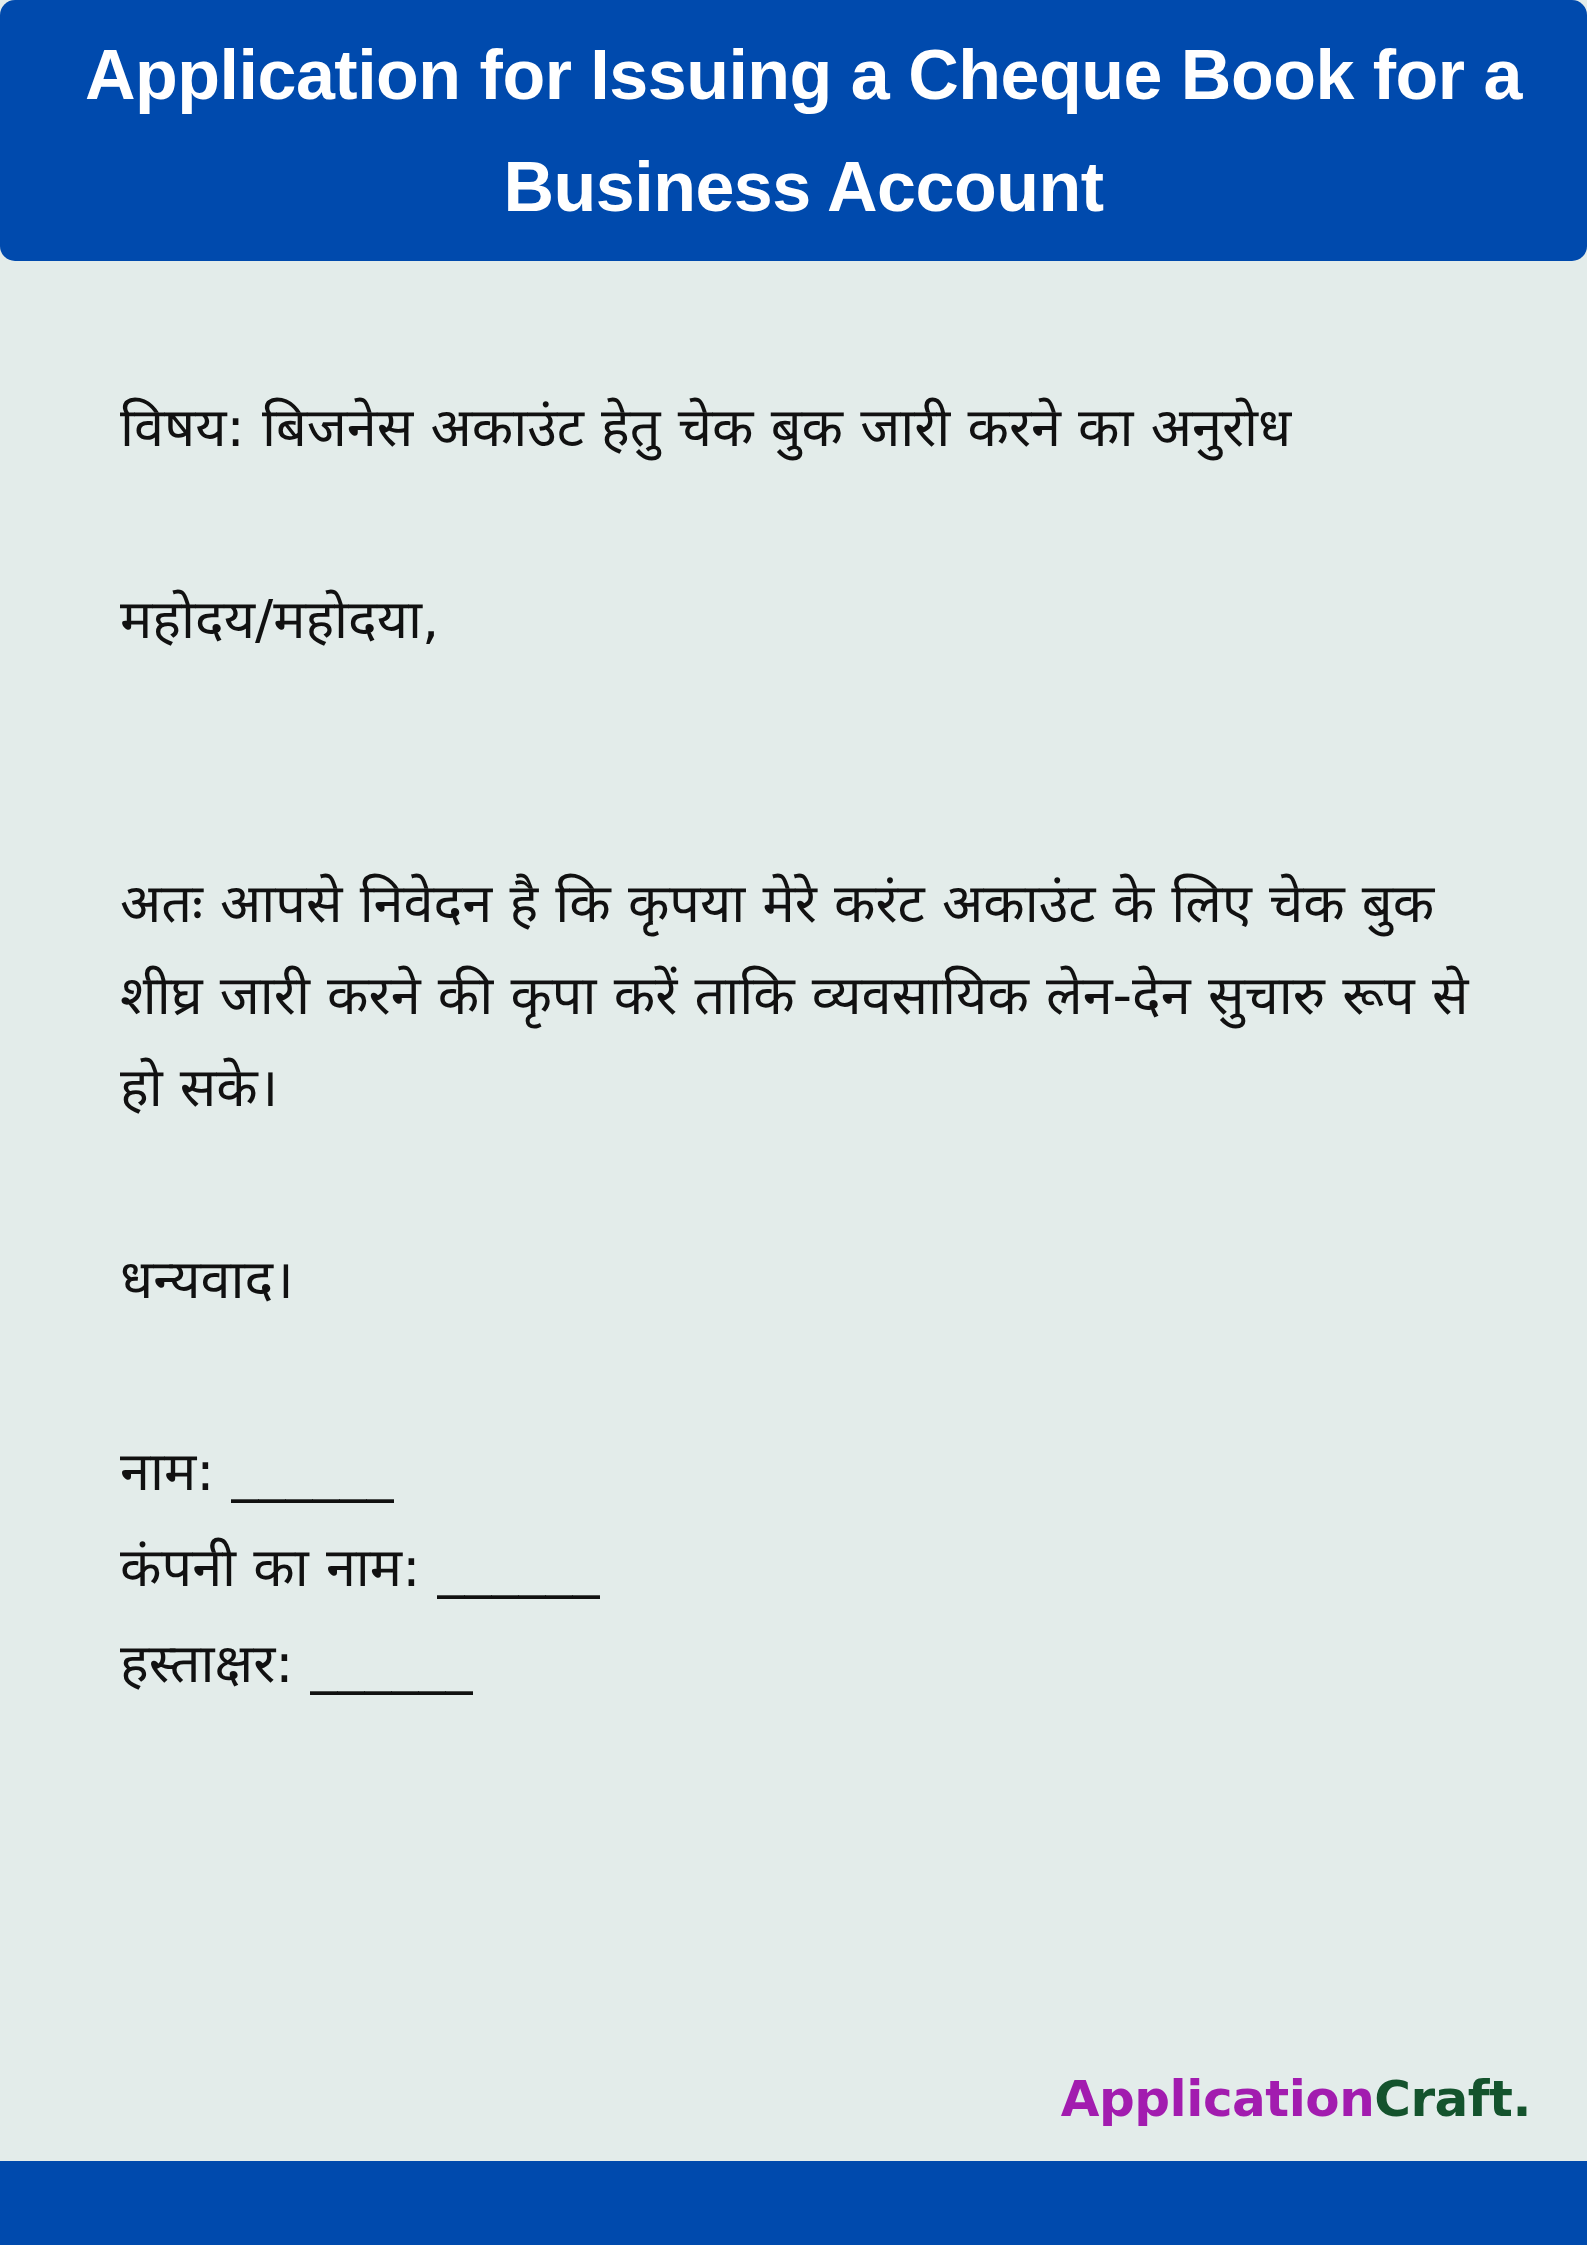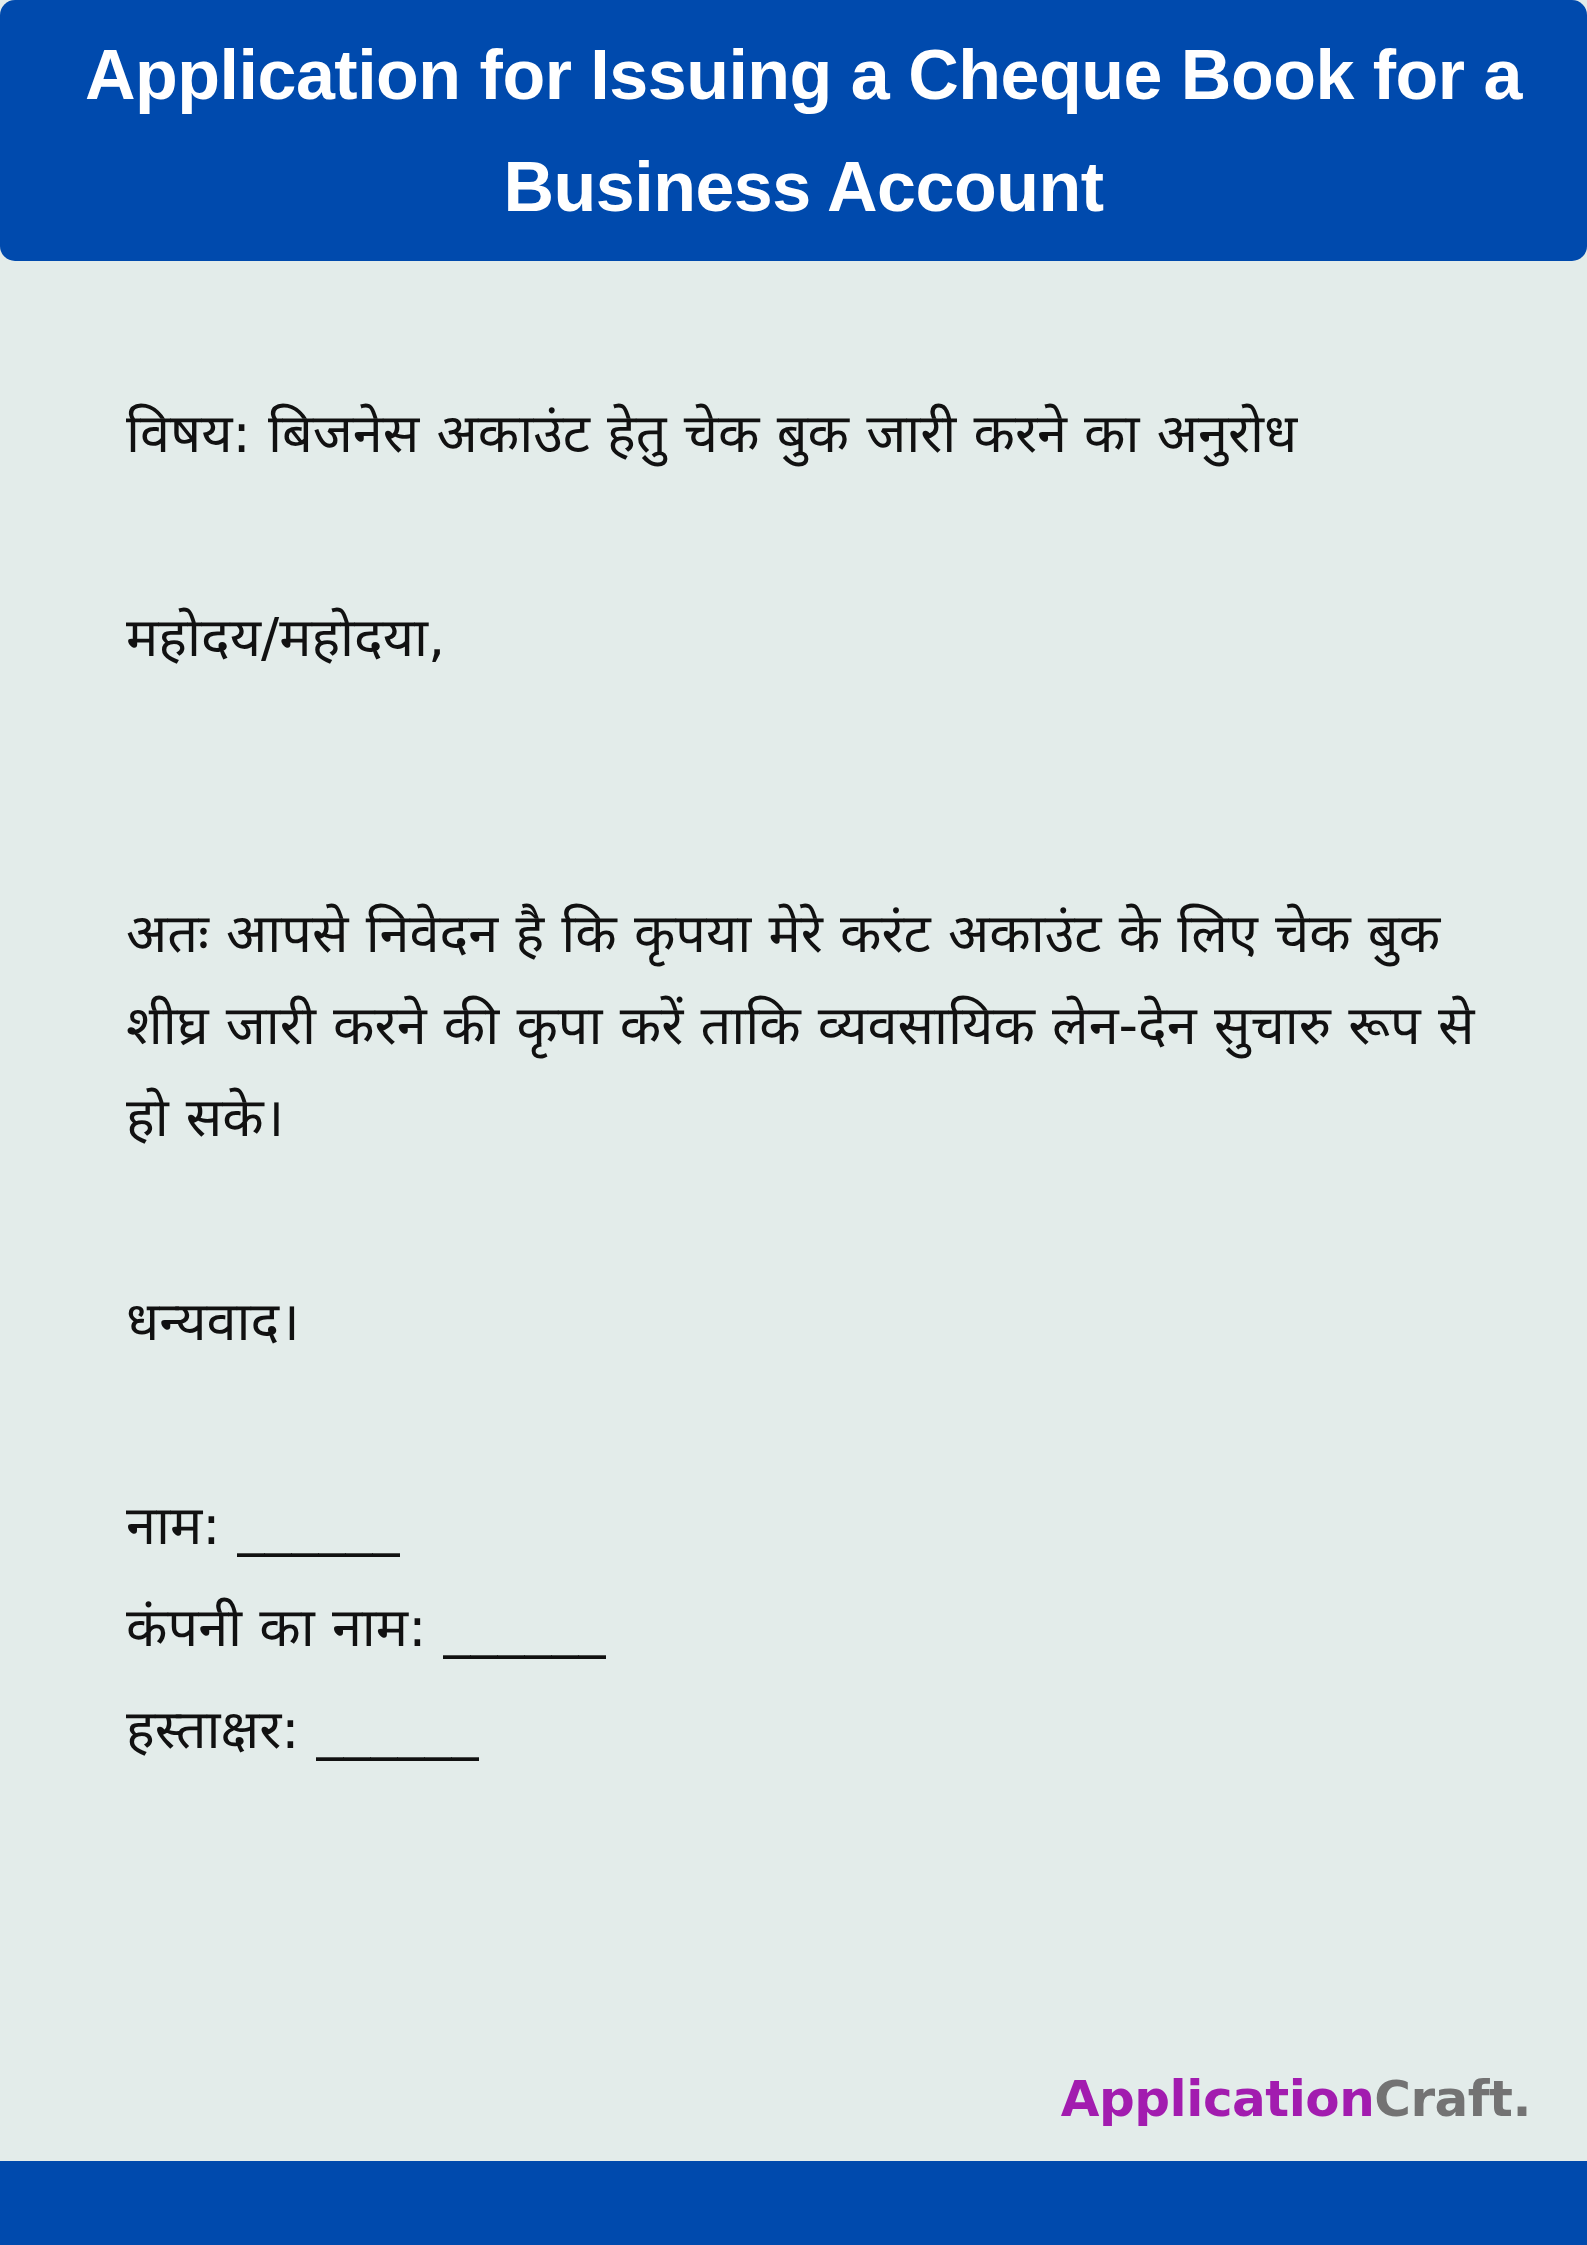--- a/index.html
+++ b/index.html
@@ -18,29 +18,29 @@
     color: #ffffff; text-align: center;
     font-family: "Liberation Sans", sans-serif;
     font-weight: 700; font-size: 70px; line-height: 112px;
     letter-spacing: -0.5px;
   }
   .content {
     position: absolute; left: 116px; top: 378px; width: 1380px;
     color: #111111; font-size: 54px; line-height: 92px;
     font-family: "DejaVu Sans", sans-serif;
   }
-  .content p { margin: 10px; }
+  .content p { margin: 4px; }
   .gap { height: 92px; }
   .logo {
     position: absolute; right: 56px; top: 2070px;
     font-family: "DejaVu Sans", sans-serif; font-weight: 700; font-size: 50px;
     letter-spacing: -0.5px;
   }
   .logo .a { color: #a21caf; }
-  .logo .b { color: #737373; }
+  .logo .b { color: #14532d; }
   .footer {
     position: absolute; left: 0; top: 2161px; width: 1587px; height: 84px;
     background: #004aad;
   }
 </style>
 </head>
 <body>
 
 <div class="header">
   <h1>Application for Issuing a Cheque Book for a Business Account</h1>

